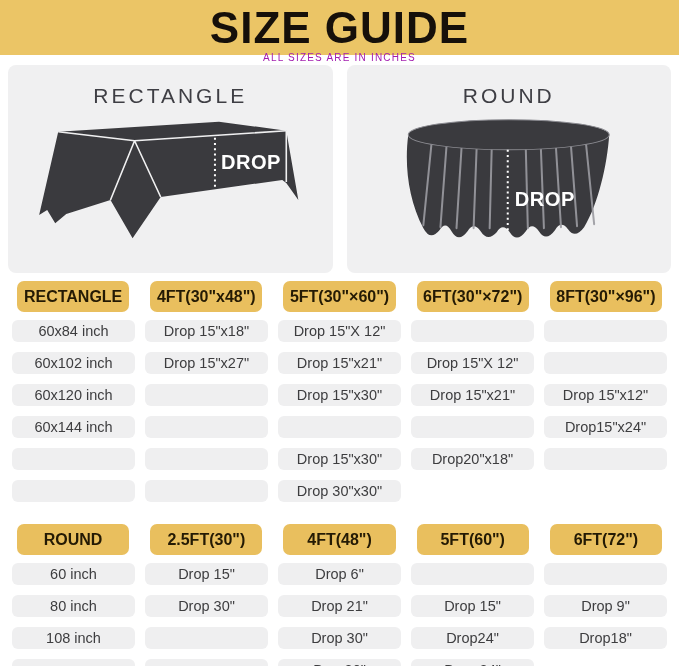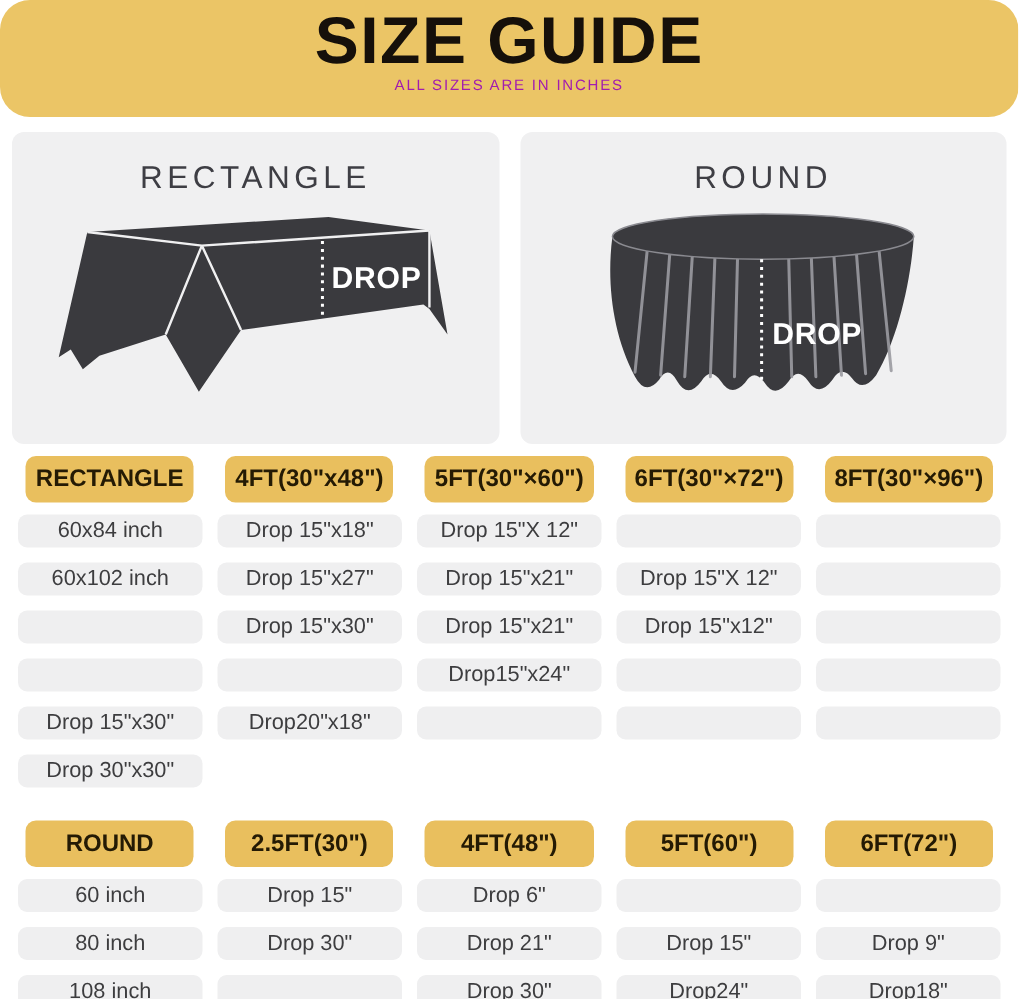--- a/index.html
+++ b/index.html
@@ -1,20 +1,20 @@
 <!DOCTYPE html>
 <html><head>
 <meta charset="utf-8">
 <style>
   html,body{margin:0;padding:0;background:#fff;}
   body{font-family:"Liberation Sans", sans-serif; -webkit-font-smoothing:antialiased;}
   .page{width:679px;height:666px;background:#FFFFFF;overflow:hidden;position:relative;}
 
   
-  .band{background:#EBC566;height:78px;text-align:center;padding-top:2px;box-sizing:border-box;border-radius:20px;}
+  .band{background:#EBC566;height:55px;text-align:center;padding-top:2px;box-sizing:border-box;}
   .band h1{margin:2px 0 0 0;font-size:44px;line-height:48px;font-weight:800;letter-spacing:1px;color:#16100a;}
   .band .sub{margin-top:0px;font-size:10px;font-weight:500;letter-spacing:1.2px;color:#a21caf;}
 
   
   .panels{display:flex;gap:14px;padding:10px 8px 7px 8px;background:#fff;}
   .panel{flex:1;height:208px;background:#F0F0F1;border-radius:8px;position:relative;overflow:hidden;}
   .panel .ptitle{text-align:center;margin-top:19px;font-size:21px;font-weight:500;letter-spacing:3px;color:#3e3e44;}
   .panel svg{position:absolute;left:0;bottom:2px;width:100%;height:152px;display:block;}
   .drop-text{font-family:"Liberation Sans",sans-serif;font-weight:bold;font-size:20px;fill:#ffffff;letter-spacing:.5px;}
 
@@ -89,24 +89,26 @@
           <div class="cell label">60x84 inch</div>
           <div class="cell">Drop 15"x18"</div>
           <div class="cell">Drop 15"X 12"</div>
           <div class="cell"></div>
           <div class="cell"></div>
           <div class="cell label">60x102 inch</div>
           <div class="cell">Drop 15"x27"</div>
           <div class="cell">Drop 15"x21"</div>
           <div class="cell">Drop 15"X 12"</div>
           <div class="cell"></div>
+          <div class="cell label">60x120 inch</div>
           <div class="cell"></div>
           <div class="cell">Drop 15"x30"</div>
           <div class="cell">Drop 15"x21"</div>
           <div class="cell">Drop 15"x12"</div>
+          <div class="cell label">60x144 inch</div>
           <div class="cell"></div>
           <div class="cell"></div>
           <div class="cell"></div>
           <div class="cell">Drop15"x24"</div>
           <div class="cell"></div>
           <div class="cell"></div>
           <div class="cell">Drop 15"x30"</div>
           <div class="cell">Drop20"x18"</div>
           <div class="cell"></div>
           <div class="cell"></div>

